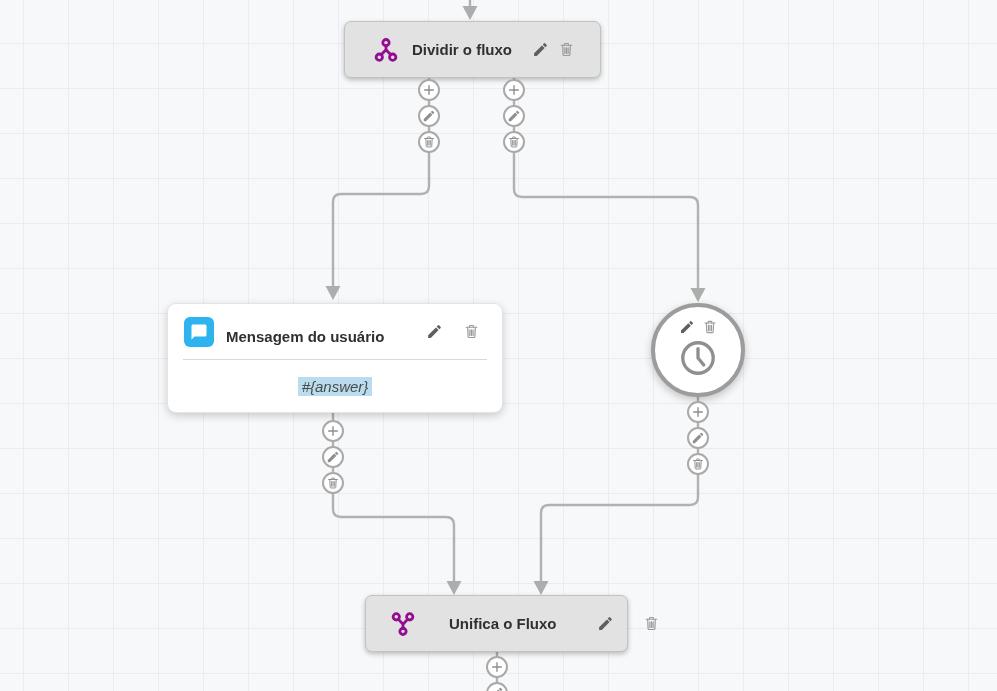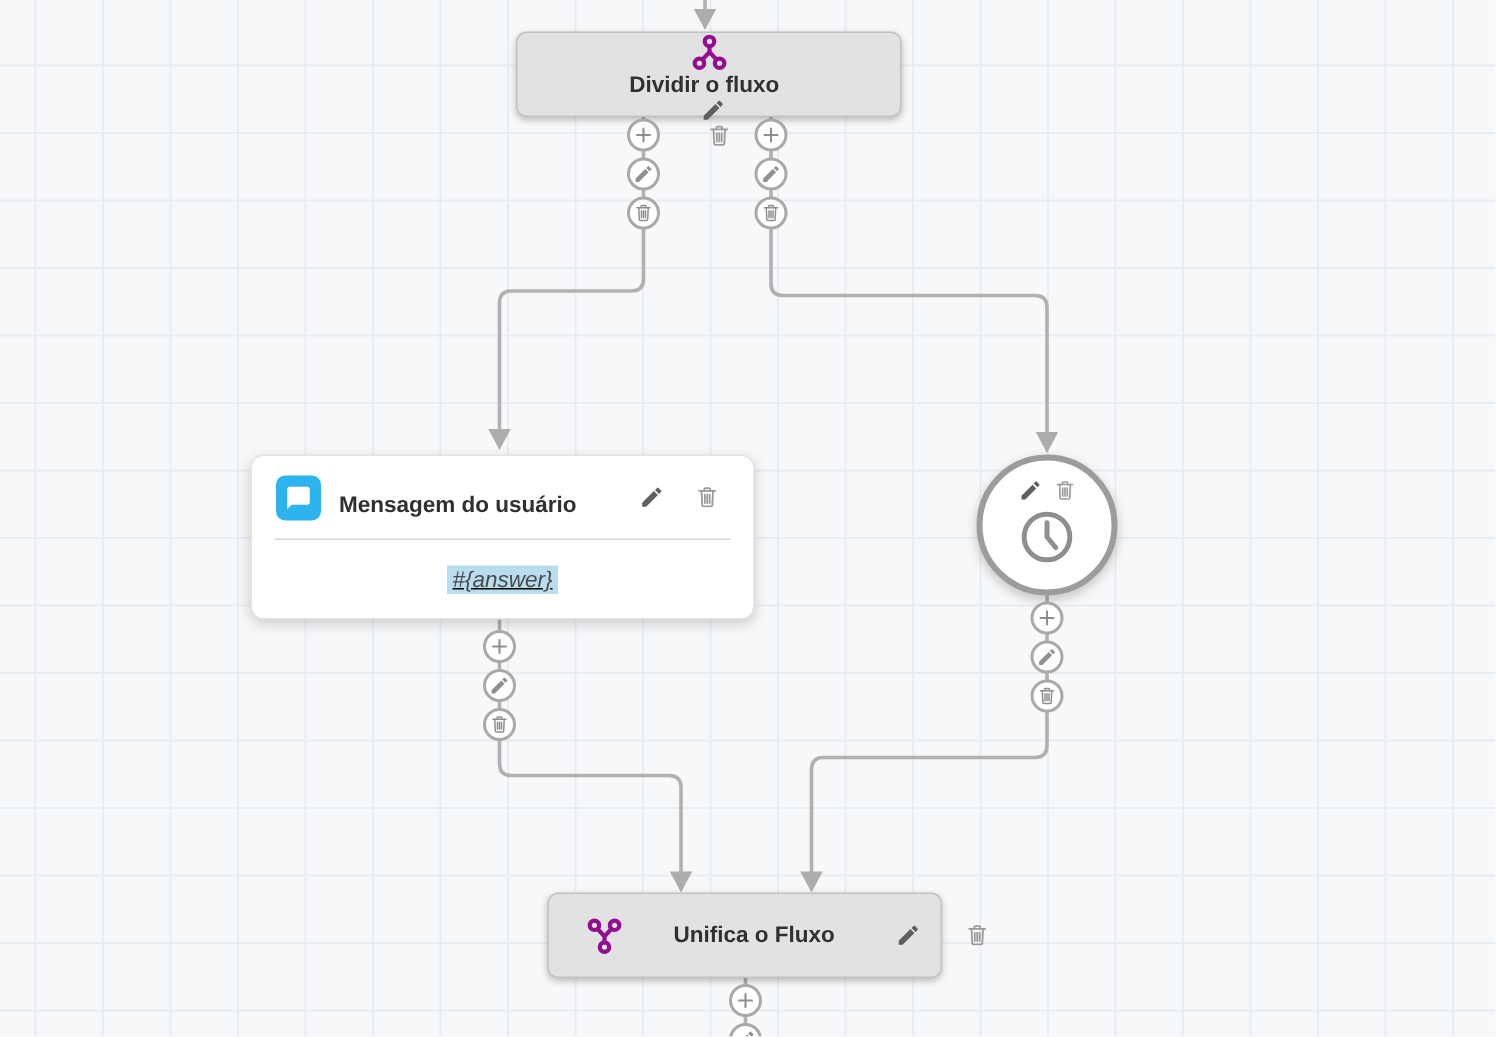--- a/index.html
+++ b/index.html
@@ -30,21 +30,21 @@
   
   .card{
     position:absolute;z-index:2;box-sizing:border-box;
     background:#fff;border:1px solid #e4e4e4;border-radius:9px;
     box-shadow:0 3px 9px rgba(0,0,0,.18);
   }
   .card-header{display:flex;align-items:center;gap:12px;padding:12px 22px 12px 16px;height:31px;}
   .card-header .title{font-weight:bold;font-size:15px;color:#303030;flex:1 1 auto;white-space:nowrap;margin-top:10px;}
   .chatbox{width:30px;height:30px;border-radius:6px;background:#2db4ef;display:flex;align-items:center;justify-content:center;flex:0 0 auto;}
   .card-divider{border:none;border-top:1px solid #d9d9d9;margin:0 15px;}
-  .card-body{height:53px;display:flex;align-items:center;justify-content:center;text-decoration:underline;}
+  .card-body{height:53px;display:flex;align-items:center;justify-content:center;}
   .var-chip{font-style:italic;font-size:15px;color:#4a4a4a;background:#b9ddee;padding:1px 4px;}
 
   
   .clocknode{
     position:absolute;z-index:2;box-sizing:border-box;width:94px;height:94px;
     background:#fff;border:4px solid #9c9c9c;border-radius:50%;
     box-shadow:0 3px 8px rgba(0,0,0,.22);
     display:flex;flex-direction:column;align-items:center;
   }
   .clocknode .actions{display:flex;gap:7px;margin-top:12px;align-items:center;}
@@ -131,21 +131,21 @@
 
     <path d="M333 413 V509 Q333 517 341 517 H446 Q454 517 454 525 V582"></path>
     <polygon points="446.5,581 461.5,581 454,595"></polygon>
 
     <path d="M698 397 V497 Q698 505 690 505 H549 Q541 505 541 513 V582"></path>
     <polygon points="533.5,581 548.5,581 541,595"></polygon>
 
     <path d="M497 652 V691"></path>
   </svg>
 
-  <div class="gnode" style="left:344px;top:21px;width:257px;height:57px;padding:0 14px 0 28px;flex-direction:column;">
+  <div class="gnode" style="left:344px;top:21px;width:257px;height:57px;padding:0 14px 0 28px;">
     <span class="nicon">
       <svg class="svg26">
           <use href="#i-split"></use>
         </svg>
     </span>
     <span class="title">Dividir o fluxo</span>
     <button class="iconbtn pencil" style="margin-right:9px;">
       <svg class="svg17">
           <use href="#i-pencil"></use>
         </svg>

